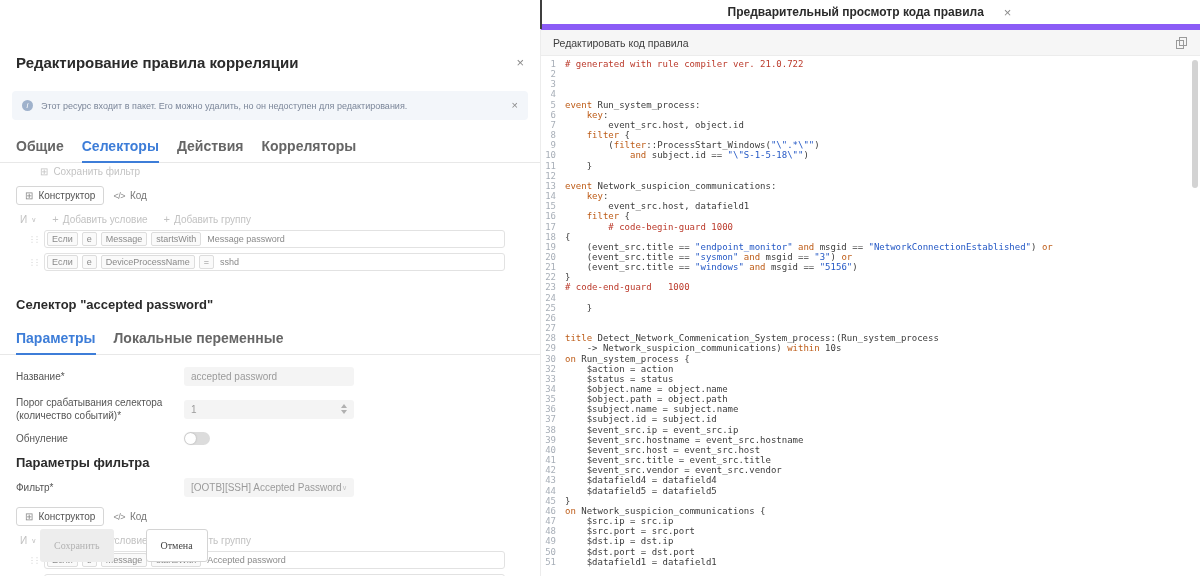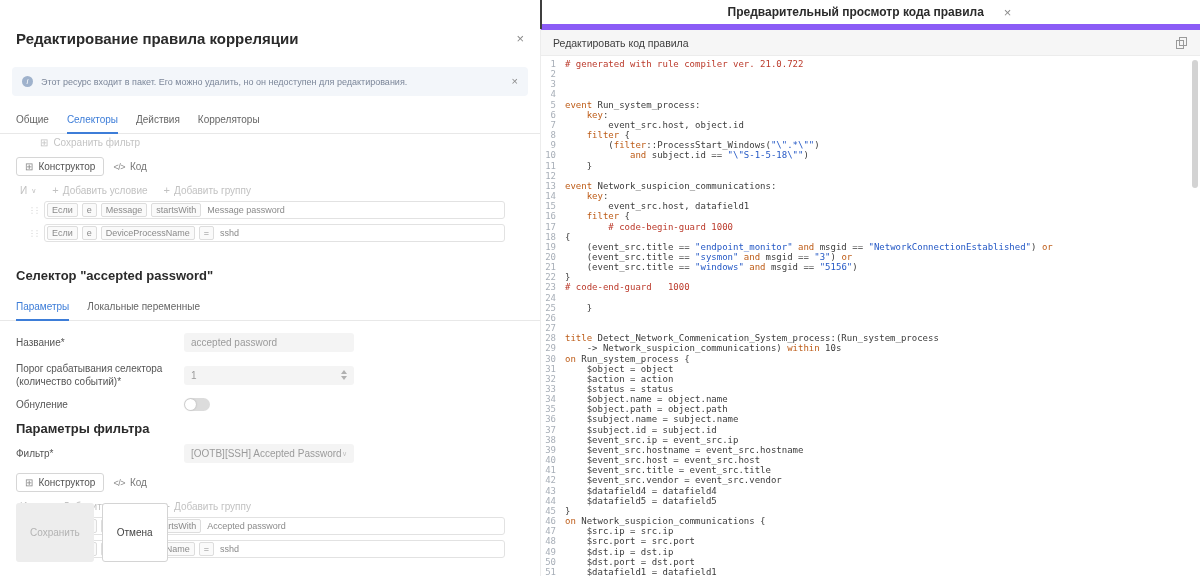--- a/index.html
+++ b/index.html
@@ -5,33 +5,33 @@
   * { box-sizing: border-box; margin: 0; padding: 0; }
   html,body { width:1200px; height:576px; }
   body {
     font-family: "Liberation Sans", sans-serif;
     color: #333; background: #fff; overflow: hidden; font-size: 11px;
   }
   .app { display:flex; width:1200px; height:576px; }
 
   
   .left-panel { width:540px; flex:none; position:relative; height:576px; background:#fff; }
-  .lp-header { display:flex; justify-content:space-between; align-items:center; padding:30px 16px 0 16px; }
+  .lp-header { display:flex; justify-content:space-between; align-items:center; padding:30px 16px 0 16px;margin-top:24px; }
   .lp-title { font-size:15px; font-weight:bold; color:#2b2b2b; }
   .icon-close { color:#8a8a8a; font-size:13px; cursor:pointer; line-height:1; }
 
   .banner { margin:20px 12px 0 12px; background:#f3f6fa; border-radius:4px; padding:9px 10px;
             display:flex; align-items:center; gap:8px; font-size:9px; color:#7b8699; }
   .info-icon { width:11px; height:11px; flex:none; border-radius:50%; background:#9fb2cc; color:#fff;
                font-size:8px; font-style:italic; display:flex; align-items:center; justify-content:center; }
   .banner-text { flex:1; }
   .banner .icon-close { font-size:11px; }
 
   .tabs { display:flex; gap:18px; padding:0 16px; border-bottom:1px solid #e8e8e8; margin-top:12px; }
-  .tab { font-size:10px; color:#666; padding:6px 0 7px; cursor:pointer; }
+  .tab { font-size:14px; color:#666; padding:6px 0 7px; cursor:pointer;font-weight:bold; }
   .tab.active { color:#3d7dd8; border-bottom:2px solid #3d7dd8; margin-bottom:-1px; }
 
   .save-filter { margin:3px 16px 0 40px; font-size:10px; color:#c4c4c4; display:flex; gap:5px; align-items:center; }
 
   .seg-row { display:flex; margin:9px 16px 0 16px; align-items:center; }
   .seg { display:flex; align-items:center; gap:5px; font-size:10px; color:#555;
          border:1px solid #d6d6d6; border-radius:3px; padding:3px 8px; background:#fff; cursor:pointer; }
   .seg.flat { border:1px solid transparent; color:#777; }
   .seg .gicon { color:#8a8a8a; font-size:10px; line-height:1; }
   .seg .code-glyph { font-size:9px; color:#8a8a8a; letter-spacing:-0.5px; }
@@ -62,21 +62,21 @@
   .stepper { display:flex; flex-direction:column; gap:2px; cursor:pointer; }
   .tri-up { width:0; height:0; border-left:3px solid transparent; border-right:3px solid transparent; border-bottom:4px solid #b0b0b0; }
   .tri-dn { width:0; height:0; border-left:3px solid transparent; border-right:3px solid transparent; border-top:4px solid #b0b0b0; }
   .toggle { width:26px; height:13px; border-radius:7px; background:#dcdcdc; position:relative; cursor:pointer; }
   .toggle .knob { position:absolute; left:1px; top:1px; width:11px; height:11px; background:#fff;
                   border-radius:50%; box-shadow:0 0 2px rgba(0,0,0,.25); }
   .sub-heading { margin:2px 16px 0 16px; font-size:13px; font-weight:bold; color:#2b2b2b; }
   .select { cursor:pointer; }
 
   .lp-footer { position:absolute; left:16px; bottom:14px; display:flex; gap:8px; }
-  .btn { font-size:10px; border-radius:3px; padding:23px 14px; cursor:pointer; font-family:Liberation Sans, sans-serif; }
+  .btn { font-size:10px; border-radius:3px; padding:10px 14px; cursor:pointer; font-family:Liberation Serif, serif;margin-left:24px; }
   .btn-disabled { background:#ededed; color:#b3b3b3; border:none; }
   .btn-secondary { background:#fff; color:#444; border:1px solid #d4d4d4; }
 
   
   .right-panel { flex:1; height:576px; border-left:1px solid #ececec; display:flex; flex-direction:column;
                  background:#fff; position:relative; }
   .rp-header { height:30px; flex:none; display:flex; align-items:center; justify-content:center;
                padding:0 14px 0 12px; border-bottom:6px solid #8b5cf6; position:relative;gap:20px; }
   .rp-edge { position:absolute; left:-1px; top:0; width:2px; height:29px; background:#3f3f3f; }
   .rp-title { font-size:12px; font-weight:bold; color:#2b2b2b; }
@@ -321,21 +321,20 @@
           <div class="code-line"><span class="ln">21</span><span class="cd">    (event_src.title == <span class="tok-str">"windows"</span> <span class="tok-kw">and</span> msgid == <span class="tok-str">"5156"</span>)</span></div>
           <div class="code-line"><span class="ln">22</span><span class="cd">}</span></div>
           <div class="code-line"><span class="ln">23</span><span class="cd"><span class="tok-com"># code-end-guard   1000</span></span></div>
           <div class="code-line"><span class="ln">24</span><span class="cd"> </span></div>
           <div class="code-line"><span class="ln">25</span><span class="cd">    }</span></div>
           <div class="code-line"><span class="ln">26</span><span class="cd"> </span></div>
           <div class="code-line"><span class="ln">27</span><span class="cd"> </span></div>
           <div class="code-line"><span class="ln">28</span><span class="cd"><span class="tok-kw">title</span> Detect_Network_Commenication_System_process:(Run_system_process</span></div>
           <div class="code-line"><span class="ln">29</span><span class="cd">    -&gt; Network_suspicion_communications) <span class="tok-kw">within</span> 10s</span></div>
           <div class="code-line"><span class="ln">30</span><span class="cd"><span class="tok-kw">on</span> Run_system_process {</span></div>
-          <div class="code-line"><span class="ln">31</span><span class="cd">    $object = object</span></div>
           <div class="code-line"><span class="ln">32</span><span class="cd">    $action = action</span></div>
           <div class="code-line"><span class="ln">33</span><span class="cd">    $status = status</span></div>
           <div class="code-line"><span class="ln">34</span><span class="cd">    $object.name = object.name</span></div>
           <div class="code-line"><span class="ln">35</span><span class="cd">    $object.path = object.path</span></div>
           <div class="code-line"><span class="ln">36</span><span class="cd">    $subject.name = subject.name</span></div>
           <div class="code-line"><span class="ln">37</span><span class="cd">    $subject.id = subject.id</span></div>
           <div class="code-line"><span class="ln">38</span><span class="cd">    $event_src.ip = event_src.ip</span></div>
           <div class="code-line"><span class="ln">39</span><span class="cd">    $event_src.hostname = event_src.hostname</span></div>
           <div class="code-line"><span class="ln">40</span><span class="cd">    $event_src.host = event_src.host</span></div>
           <div class="code-line"><span class="ln">41</span><span class="cd">    $event_src.title = event_src.title</span></div>

